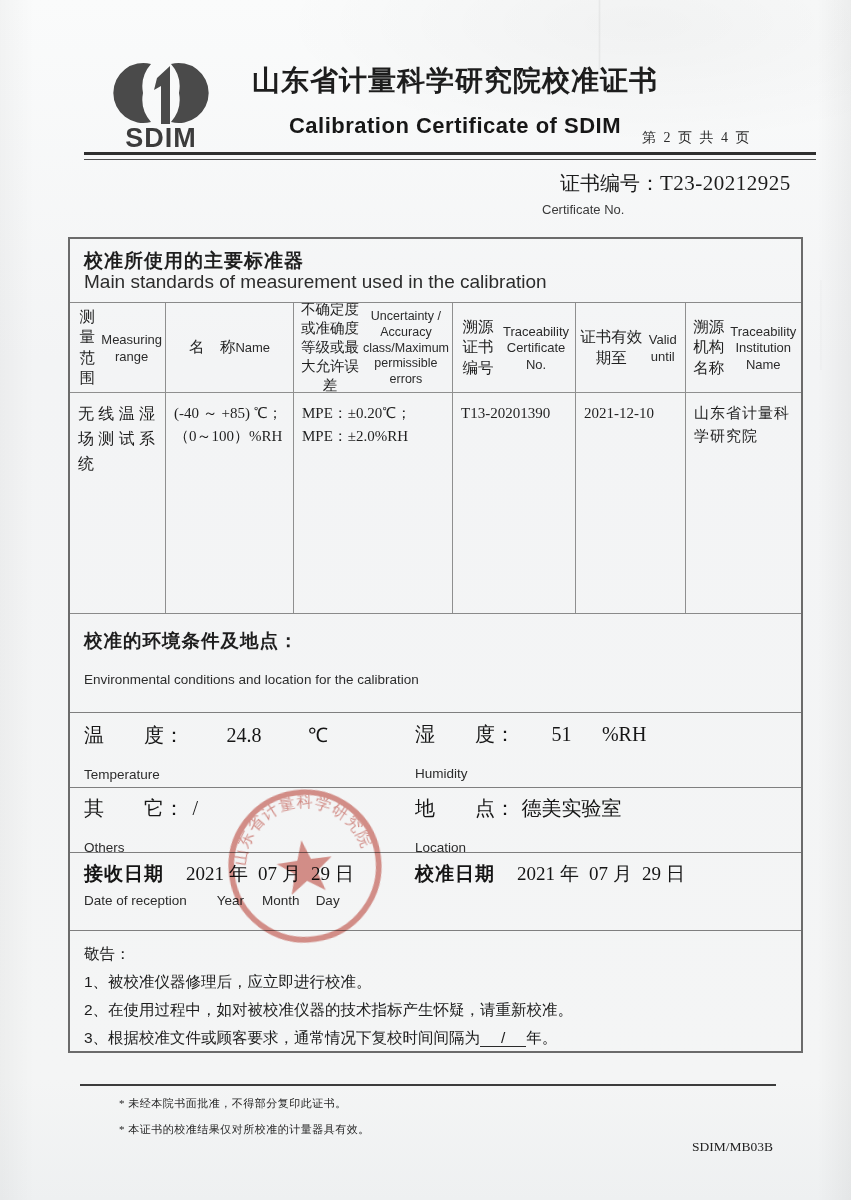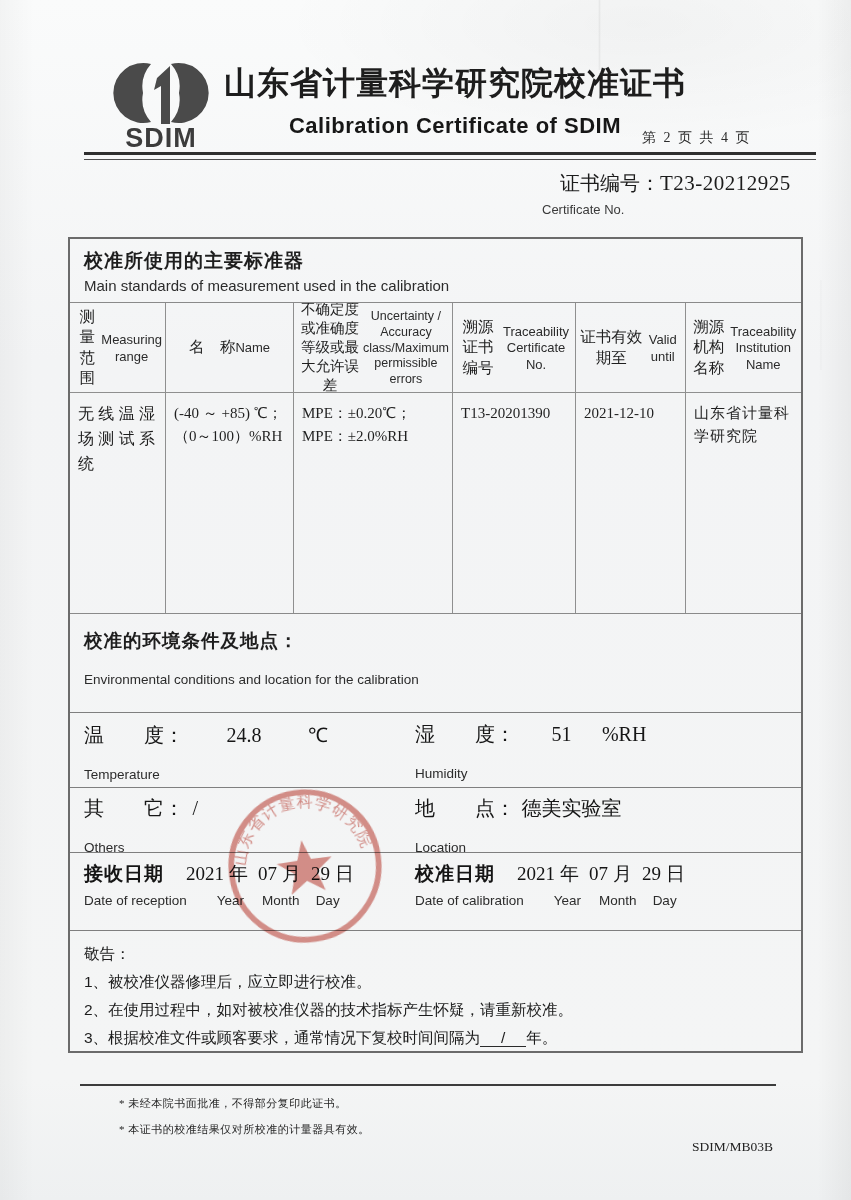--- a/index.html
+++ b/index.html
@@ -19,37 +19,37 @@
   .crease{position:absolute;background:linear-gradient(90deg,transparent,rgba(0,0,0,0.05),transparent);}
   .crease.v1{left:598px;top:0;width:3px;height:70px;}
   .crease.v2{left:820px;top:280px;width:2px;height:90px;opacity:.6;}
 
   
   .emblem{position:absolute;left:113px;top:60px;width:96px;height:68px;}
   .logo-text{position:absolute;left:103px;top:123px;width:116px;text-align:center;
     font-weight:bold;font-size:27px;letter-spacing:1px;color:#3c3c3c;
     font-family:"Liberation Sans",sans-serif;}
   .title-cn{position:absolute;left:210px;top:62px;width:490px;text-align:center;
-    font-family:"Liberation Serif", serif;font-weight:bold;font-size:32px;color:#1d1d1d;letter-spacing:1px;}
+    font-family:"Liberation Serif", serif;font-weight:bold;font-size:28px;color:#1d1d1d;letter-spacing:1px;}
   .title-en{position:absolute;left:210px;top:113px;width:490px;text-align:center;
     font-weight:bold;font-size:22px;color:#171717;letter-spacing:.5px;}
   .page-info{position:absolute;left:642px;top:129px;font-family:"Liberation Serif",serif;
     font-size:14px;color:#2b2b2b;letter-spacing:2px;}
   .dbl-rule{position:absolute;left:84px;top:152px;width:732px;height:4px;
     border-top:3px solid #2f2f2f;border-bottom:1px solid #4e4e4e;}
   .cert-line{position:absolute;left:560px;top:170px;font-size:20px;color:#1c1c1c;}
   .cert-line .lbl{font-family:"Liberation Serif",serif;}
   .cert-line .val{font-family:"Liberation Serif",serif;font-size:21px;letter-spacing:.5px;}
   .cert-en{position:absolute;left:542px;top:202px;font-size:13px;color:#3a3a3a;}
 
   
   .main-box{position:absolute;left:68px;top:237px;width:735px;height:816px;
     border:2px solid #6b6b6b;box-sizing:border-box;}
   .sec1-cn{position:absolute;left:14px;top:9px;font-size:19px;font-weight:600;color:#1e1e1e;letter-spacing:1px;}
-  .sec1-en{position:absolute;left:14px;top:38px;font-size:15px;color:#2c2c2c;}
+  .sec1-en{position:absolute;left:14px;top:32px;font-size:19px;color:#2c2c2c;}
 
   .std-table{position:absolute;left:0;top:63px;width:731px;height:312px;box-sizing:border-box;
     border-top:1px solid #8a8a8a;border-bottom:1px solid #8a8a8a;
     display:grid;grid-template-columns:96px 128px 159px 123px 110px 115px;grid-template-rows:90px 220px;}
   .th,.td{border-right:1px solid #8f8f8f;box-sizing:border-box;overflow:hidden;}
   .th:nth-child(6n),.td:nth-child(6n){border-right:none;}
   .th{border-bottom:1px solid #8f8f8f;display:flex;flex-direction:row;justify-content:center;
     align-items:center;text-align:center;padding:2px 3px;}
   .th .cn{font-size:15.5px;color:#1f1f1f;line-height:1.3;}
   .th .en{font-size:13px;color:#2b2b2b;line-height:1.25;margin-top:2px;}
@@ -212,23 +212,20 @@
           <span class="dl">接收日期</span><span class="num">2021</span><span class="u">年</span><span class="num">07</span><span class="u">月</span><span class="num">29</span><span class="u">日</span>
         </div>
         <div class="date-en">
           <span class="de">Date of reception</span><span class="ye">Year</span><span class="mo">Month</span><span>Day</span>
         </div>
       </div>
       <div class="cell-r">
         <div class="date-cn">
           <span class="dl">校准日期</span><span class="num">2021</span><span class="u">年</span><span class="num">07</span><span class="u">月</span><span class="num">29</span><span class="u">日</span>
         </div>
-        <div class="date-en">
-          <span class="de">Date of calibration</span><span class="ye">Year</span><span class="mo">Month</span><span>Day</span>
-        </div>
       </div>
     </div>
 
     <div class="notice">
       <div>敬告：</div>
       <div>1、被校准仪器修理后，应立即进行校准。</div>
       <div>2、在使用过程中，如对被校准仪器的技术指标产生怀疑，请重新校准。</div>
       <div>
         <span>3、根据校准文件或顾客要求，通常情况下复校时间间隔为</span><span class="blank">/</span><span>年。</span>
       </div>

